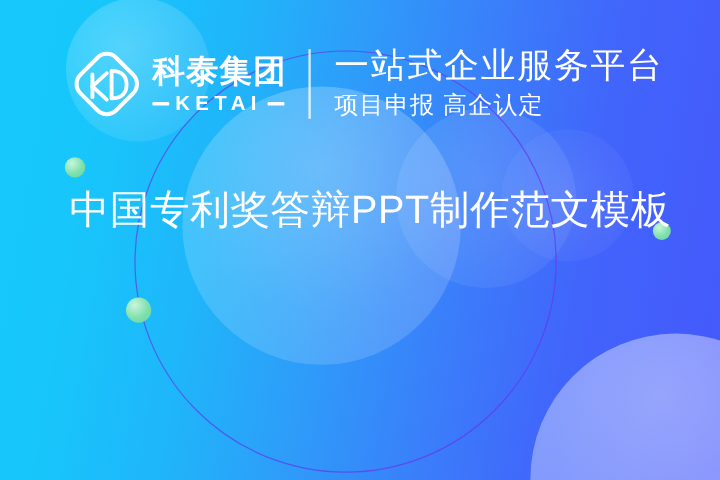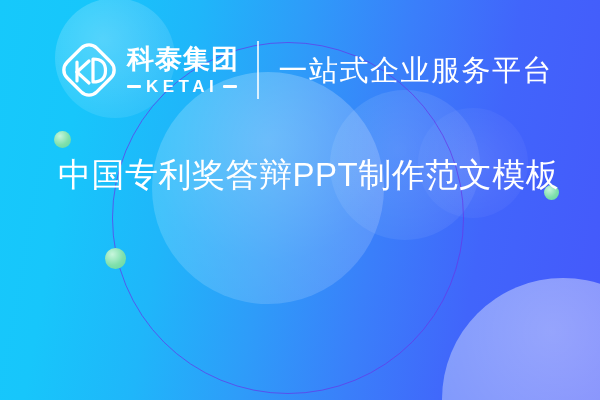--- a/index.html
+++ b/index.html
@@ -224,20 +224,21 @@
           <span class="logo-en">KETAI</span>
           <span class="logo-rule"></span>
         </div>
       </div>
     </div>
 
     <div class="divider"></div>
 
     <div class="tagline">
       <div class="tagline-main">一站式企业服务平台</div>
+      <div class="tagline-sub">项目申报 高企认定</div>
     </div>
 
   </div>
 
   <div class="title-wrap">
     <div class="title-text">中国专利奖答辩PPT制作范文模板</div>
   </div>
 
 </div>
 

